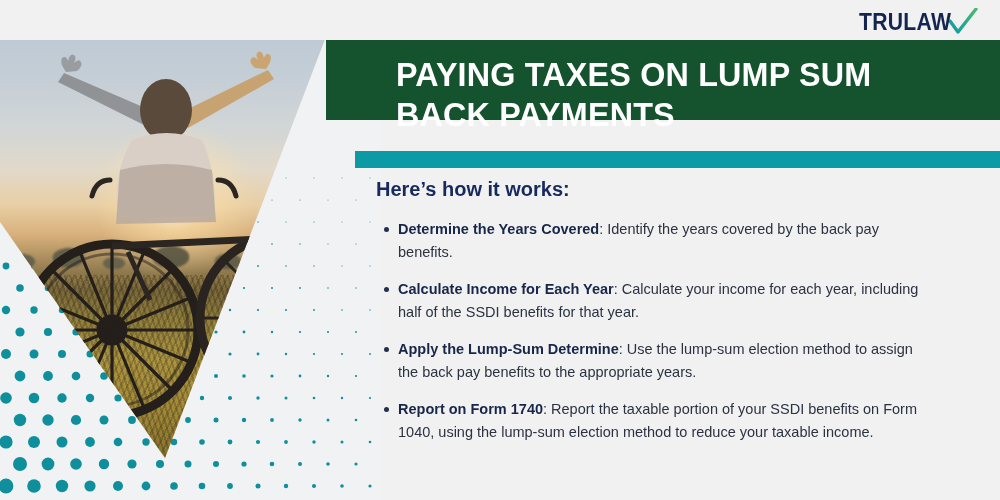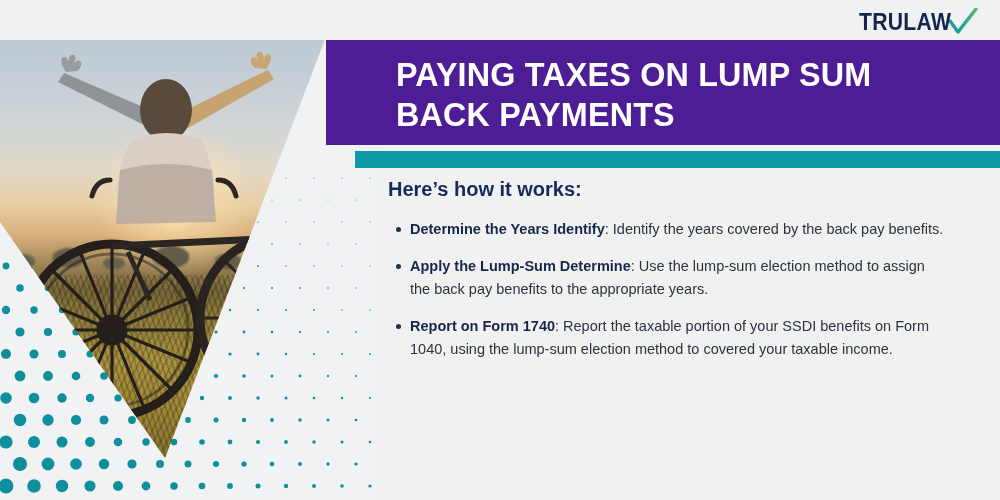--- a/index.html
+++ b/index.html
@@ -77,41 +77,41 @@
   }
   .logo-text {
     font-family:"Liberation Sans", sans-serif;
     font-weight:bold; font-size:23px; letter-spacing:.3px;
     color:#14264f; line-height:1;
     transform:scaleX(.92); transform-origin:right center;
   }
   .logo-check { margin-left:-3px; display:block; }
 
   .title-bar {
-    position:absolute; left:326px; top:40px; width:674px; height:105px;
-    background:#4c1d95;
+    position:absolute; left:326px; top:40px; width:674px; height:80px;
+    background:#14532d;
   }
   .title-text {
     position:absolute; left:70px; top:14px; width:580px;
     color:#ffffff;
     font-family:"Liberation Sans Narrow","Liberation Sans", sans-serif;
     font-weight:bold;
     font-size:34px;
     line-height:40px;
     letter-spacing:.2px;
     text-transform:uppercase;
     transform:scaleX(.95); transform-origin:left top;
   }
 
   .teal-bar {
     position:absolute; left:355px; top:151px; width:645px; height:17px;
     background:#0c9aa5;
   }
 
-  .body-block { position:absolute; left:388px; top:176px; width:560px; }
+  .body-block { position:absolute; left:376px; top:176px; width:560px; }
 
   .kicker {
     color:#162a5e;
     font-weight:bold;
     font-size:20px;
     line-height:26px;
     margin-bottom:16px;
   }
 
   ul.steps { list-style:none; }
@@ -472,27 +472,31 @@
       <div class="title-text">PAYING TAXES ON LUMP SUM BACK PAYMENTS</div>
     </div>
 
     <div class="teal-bar"></div>
 
     <div class="body-block">
       <div class="kicker">Here’s how it works:</div>
       <ul class="steps">
         <li>
           <span class="dot-marker"></span>
-          <b>Determine the Years Identify</b><span>: Identify the years covered by the back pay benefits.</span>
+          <b>Determine the Years Covered</b><span>: Identify the years covered by the back pay benefits.</span>
+        </li>
+        <li>
+          <span class="dot-marker"></span>
+          <b>Calculate Income for Each Year</b><span>: Calculate your income for each year, including half of the SSDI benefits for that year.</span>
         </li>
         <li>
           <span class="dot-marker"></span>
           <b>Apply the Lump-Sum Determine</b><span>: Use the lump-sum election method to assign the back pay benefits to the appropriate years.</span>
         </li>
         <li>
           <span class="dot-marker"></span>
-          <b>Report on Form 1740</b><span>: Report the taxable portion of your SSDI benefits on Form 1040, using the lump-sum election method to covered your taxable income.</span>
+          <b>Report on Form 1740</b><span>: Report the taxable portion of your SSDI benefits on Form 1040, using the lump-sum election method to reduce your taxable income.</span>
         </li>
       </ul>
     </div>
 
   </div>
 </div>
 
 </body></html>

